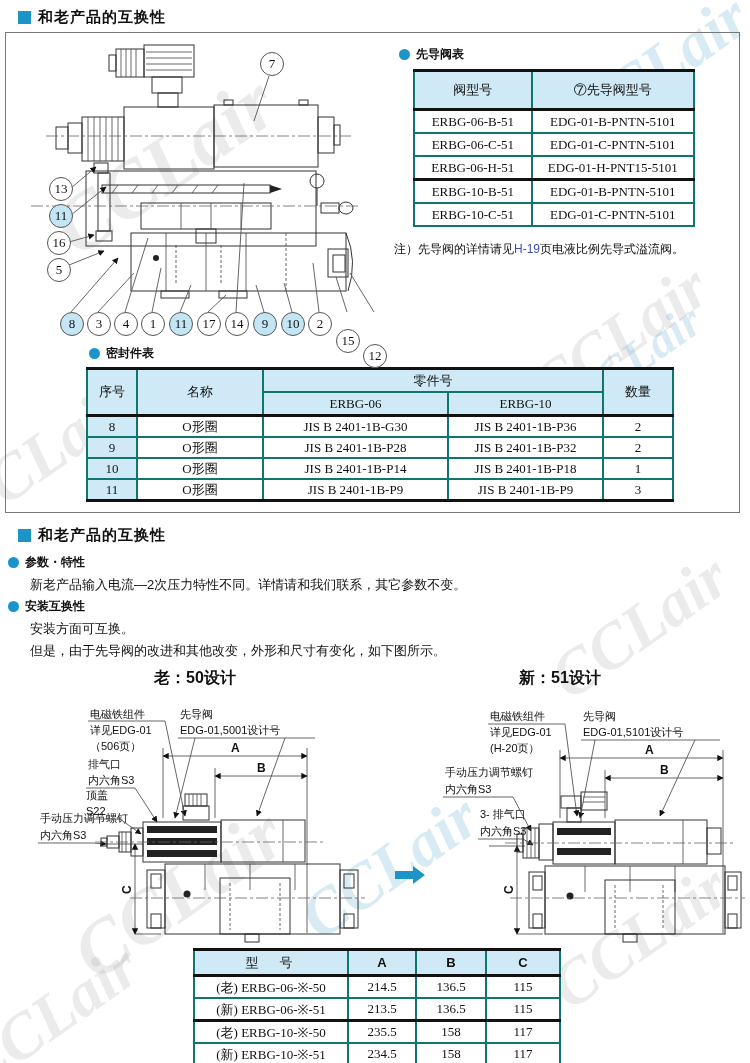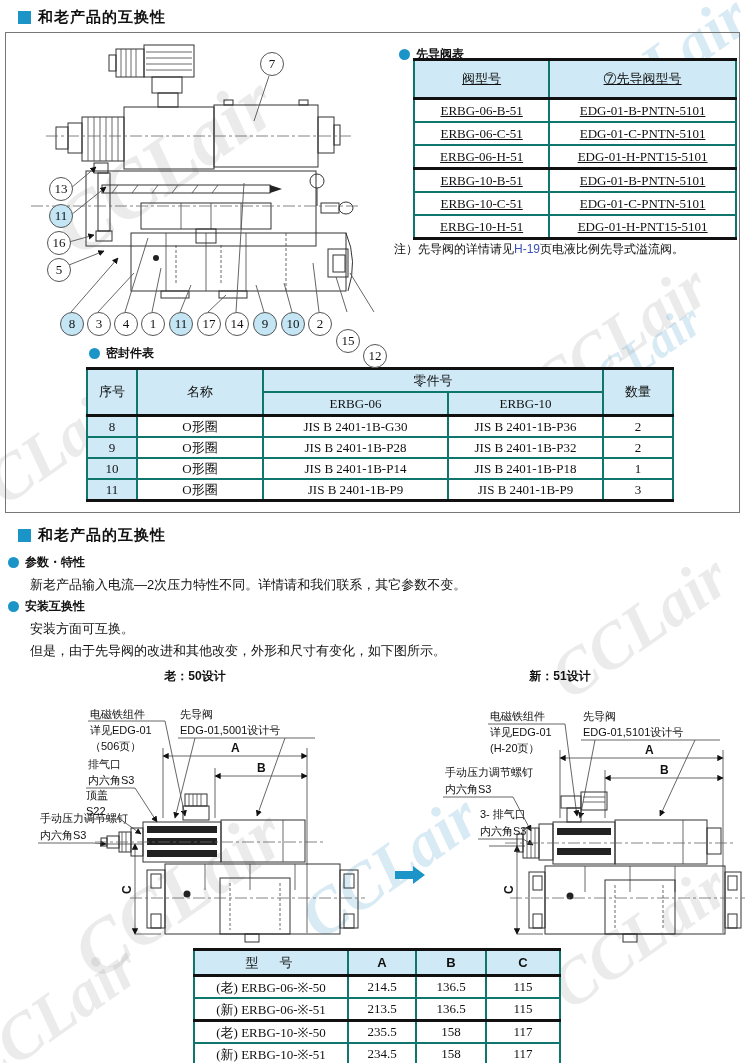--- a/index.html
+++ b/index.html
@@ -24,38 +24,38 @@
   
   .co{position:absolute;width:22px;height:22px;border:1px solid #555;border-radius:50%;
       background:#fff;display:flex;align-items:center;justify-content:center;
       font-size:13px;font-family:"Liberation Serif",serif;z-index:4;}
   .co.hl{background:#c3e5f4;}
   
   table{border-collapse:collapse;font-family:"Liberation Serif",serif;font-size:13px;z-index:3;position:absolute;background:#fff;}
   td,th{border:2px solid #0f766e;text-align:center;padding:0 4px;font-weight:normal;}
   .hdr-bg{background:#cfeaf6;}
   
-  .pilot{left:407px;top:25px;width:324px;table-layout:fixed;text-decoration:underline;}
+  .pilot{left:407px;top:36px;width:282px;table-layout:fixed;}
   .pilot th{height:36px;border-top:3px solid #111;border-bottom:3px solid #111;}
   .pilot td{height:21px;}
   .pilot tr.grp td{border-top:3px solid #111;}
   .pilot tr.last td{border-bottom:3px solid #111;}
   .note{position:absolute;left:388px;top:208px;font-size:12px;z-index:3;width:345px;}
   .link{color:#3a50b4;text-decoration:none;cursor:pointer;}
   
   .seal{left:80px;top:334px;width:586px;table-layout:fixed;}
   .seal th{border-top:3px solid #111;}
   .seal .sub th{border-top:1px solid #444;}
   .seal th{height:21px;}
   .seal td{height:19px;}
   .seal tr.first td{border-top:3px solid #111;}
   .seal tr.last td{border-bottom:3px solid #111;}
   
   .body-txt{position:absolute;font-size:13px;z-index:3;}
-  .diag-title{position:absolute;font-size:12px;font-weight:bold;text-align:center;width:180px;z-index:3;}
+  .diag-title{position:absolute;font-size:16px;font-weight:bold;text-align:center;width:180px;z-index:3;}
   
   .dims{left:193px;top:948px;width:366px;table-layout:fixed;}
   .dims th{height:23px;border-top:3px solid #111;border-bottom:3px solid #111;font-weight:bold;font-family:"Liberation Sans",sans-serif;}
   .dims th.model{font-family:"Liberation Serif",serif;font-weight:normal;letter-spacing:4px;}
   .dims td{height:20px;}
   .dims tr.grp td{border-top:3px solid #111;}
   .dims tr.last td{border-bottom:3px solid #111;}
   .dline{stroke:#333;stroke-width:1;fill:none;}
   .dthin{stroke:#444;stroke-width:0.8;fill:none;}
   .cl{stroke:#666;stroke-width:0.8;fill:none;stroke-dasharray:12 3 3 3;}
@@ -266,24 +266,20 @@
           <td>ERBG-06-H-51</td>
           <td>EDG-01-H-PNT15-5101</td>
         </tr>
     <tr class="grp">
           <td>ERBG-10-B-51</td>
           <td>EDG-01-B-PNTN-5101</td>
         </tr>
     <tr>
           <td>ERBG-10-C-51</td>
           <td>EDG-01-C-PNTN-5101</td>
-        </tr>
-    <tr class="last">
-          <td>ERBG-10-H-51</td>
-          <td>EDG-01-H-PNT15-5101</td>
         </tr>
   </tbody>
     </table>
   <div class="note">
     <span>注）先导阀的详情请见</span><span class="link">H-19</span><span>页电液比例先导式溢流阀。</span>
   </div>
 
   <div class="bullet-hdr" style="left:83px;top:312px;">
     <span class="bullet-dot"></span>
     <span class="bullet-txt">密封件表</span>

